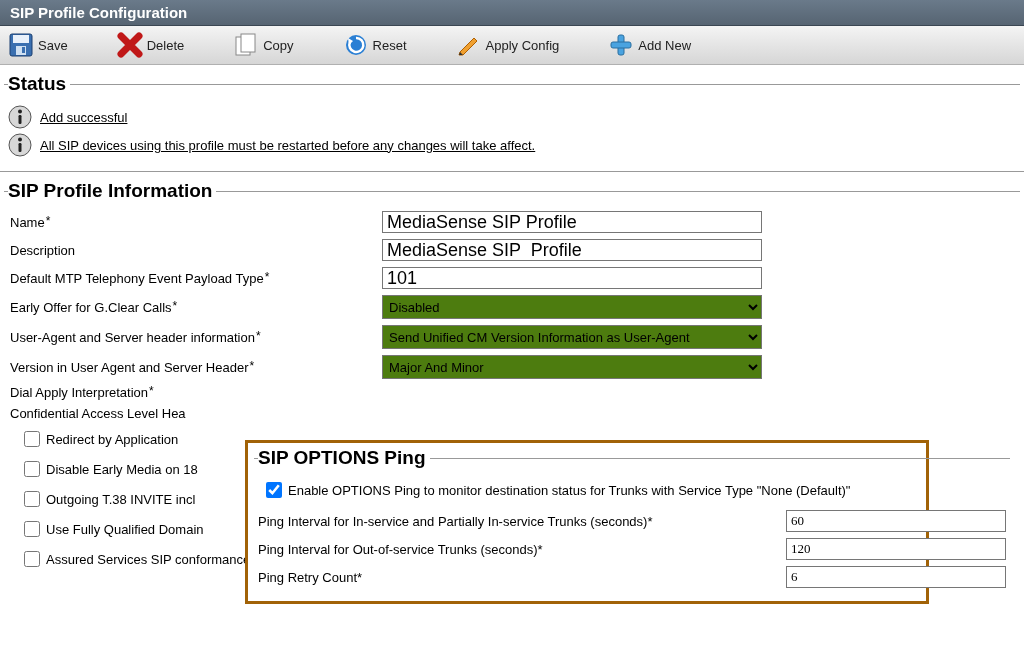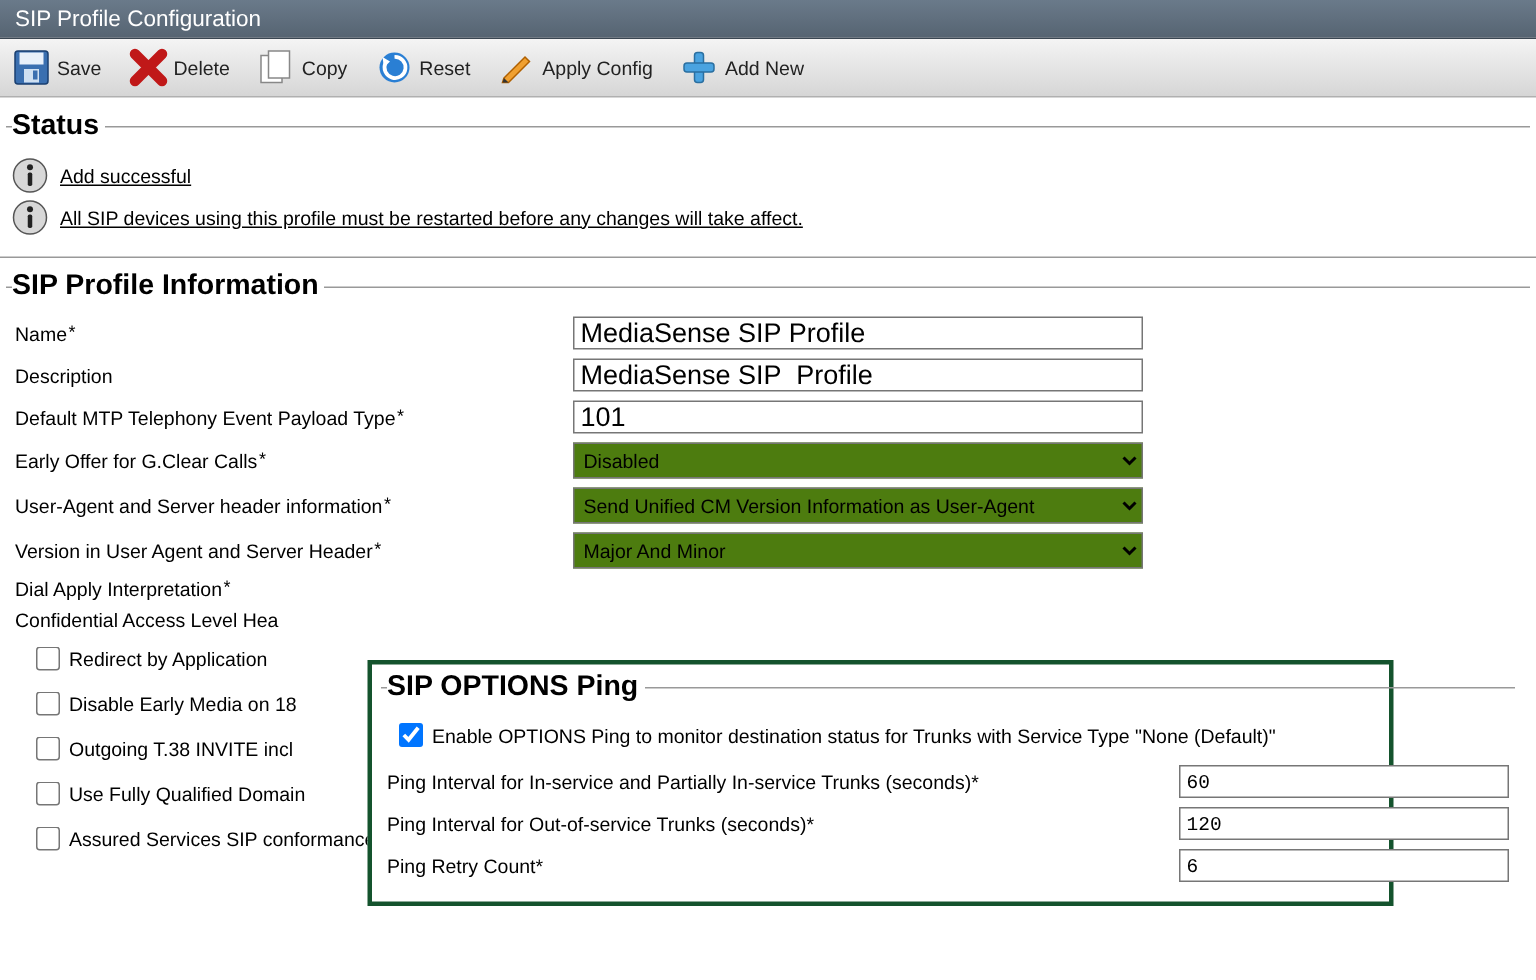--- a/index.html
+++ b/index.html
@@ -8,31 +8,32 @@
     padding: 0;
     font-family: Verdana, Arial, sans-serif;
     font-size: 13px;
     color: #000;
     background: #fff;
     width: 1024px;
   }
   .title-bar {
     background: linear-gradient(to bottom, #6a7a8a 0%, #566472 100%);
     color: #fff;
-    font-weight: normal;
+    font-weight: bold;
     font-size: 15px;
     padding: 4px 10px;
     border-bottom: 1px solid #3a4652;
   }
   .toolbar {
     background: linear-gradient(to bottom, #f4f4f4 0%, #d6d6d6 100%);
     border-bottom: 1px solid #b0b0b0;
     padding: 6px 8px;
     display: flex;
     align-items: center;
+    gap: 31px;
   }
   .toolbar .btn {
     display: inline-flex;
     align-items: center;
     margin-right: 18px;
     cursor: pointer;
   }
   .toolbar .btn .icon {
     width: 26px;
     height: 26px;
@@ -105,21 +106,21 @@
   .check-row input[type=checkbox] {
     width: 16px;
     height: 16px;
     margin-right: 6px;
   }
   .options-ping-box {
     position: absolute;
     left: 245px;
     top: 440px;
     width: 684px;
-    border: 3px solid #14532d;
+    border: 3px solid #a16207;
     background: #fff;
     padding: 0;
   }
   .options-ping-box fieldset {
     border: none;
     border-top: 1px solid #999;
     margin: 4px 6px;
     padding: 6px 4px;
   }
   .ping-row {
@@ -127,21 +128,21 @@
     align-items: center;
     padding: 3px 0;
   }
   .ping-row .plabel { flex: 0 0 528px; }
   .ping-row input[type=text] {
     width: 220px;
     height: 22px;
     padding: 1px 4px;
     border: 1px solid #767676;
     font-size: 13px;
-    font-family: Liberation Mono, monospace;
+    font-family: Liberation Serif, serif;
   }
   .ping-enable-row {
     display:flex;
     align-items:center;
     padding: 4px 0 6px 4px;
   }
   .ping-enable-row input[type=checkbox]{ width:16px;height:16px;margin-right:6px;}
   hr.sep { border:none; border-top:1px solid #999; margin: 6px 0 0 0;}
 </style>
 </head>

